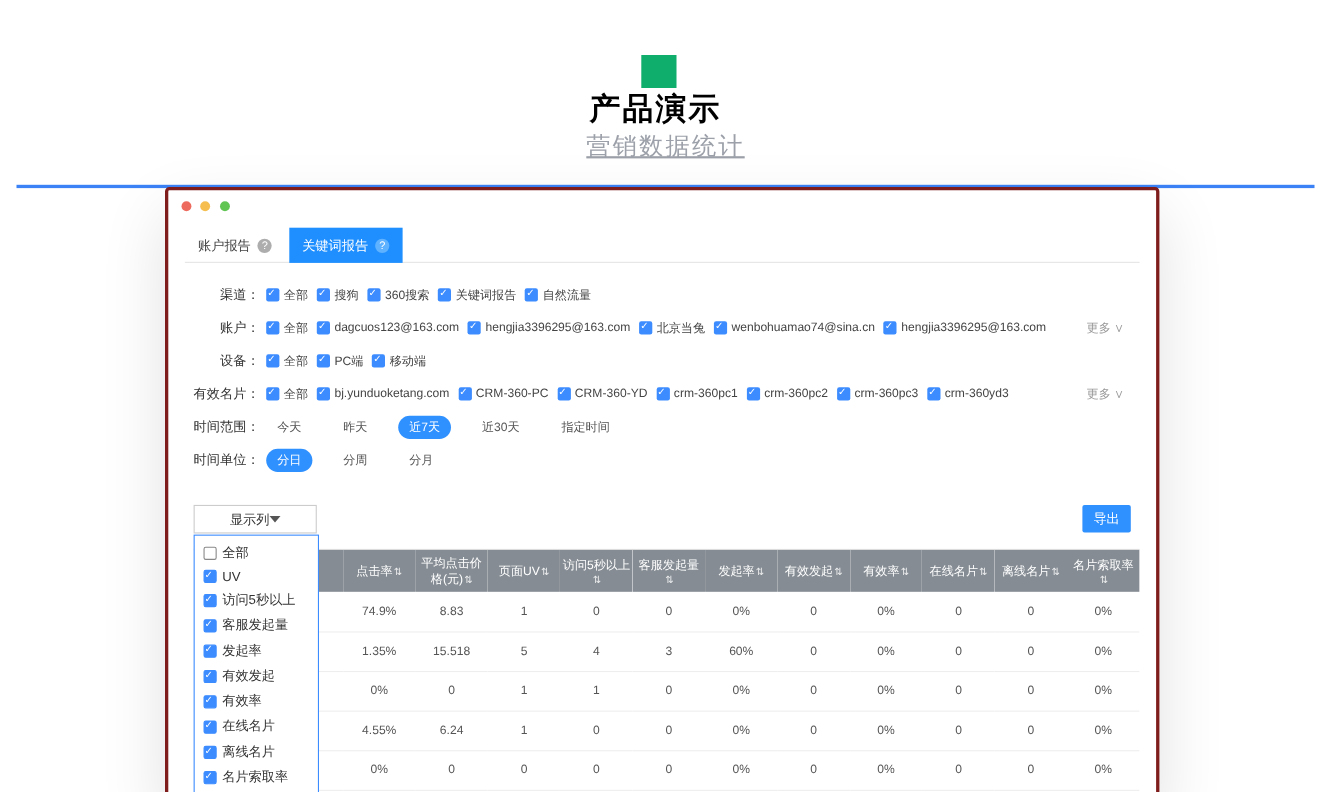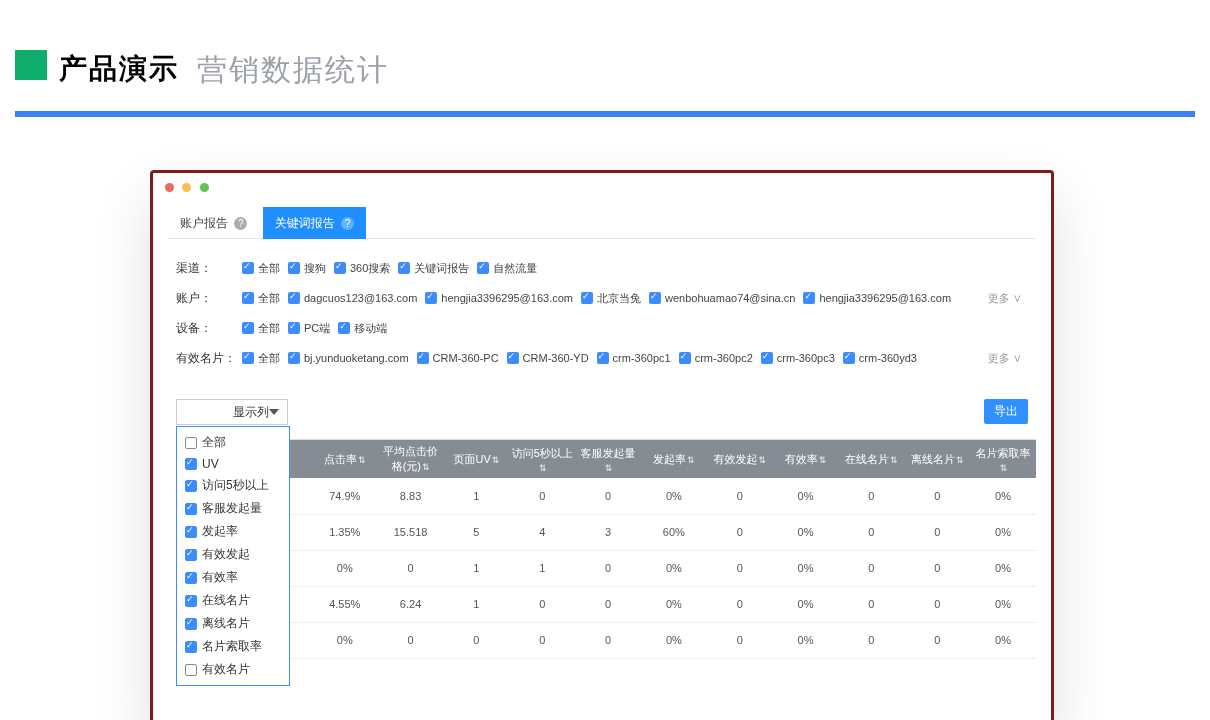--- a/index.html
+++ b/index.html
@@ -1,48 +1,48 @@
 <!DOCTYPE html>
 <html><head>
 <meta charset="utf-8">
 <style>
   * { margin: 0; padding: 0; box-sizing: border-box; }
   body { font-family: "Microsoft YaHei", Arial, sans-serif; background: #fff; font-size: 12px; color: #333; width: 1210px; }
   .page { width: 1210px; height: 720px; position: relative; overflow: hidden; }
-  .title-row { position: absolute; top: 50px; left: 15px; right: 15px; display: flex; border-bottom: 6px solid #3b82f6; padding-bottom: 20px; }
+  .title-row { position: absolute; top: 50px; left: 15px; right: 15px; display: flex; align-items: center; border-bottom: 3px solid #3b82f6; padding-bottom: 20px; flex-direction: column; }
   .title-block { width: 32px; height: 30px; background: #0fae6c; margin-right: 12px; }
   .title-main { font-size: 28px; font-weight: 800; color: #000; letter-spacing: 2px; margin-right: 18px; }
-  .title-sub { font-size: 30px; color: #9ca0a9; letter-spacing: 2px; }
+  .title-sub { font-size: 22px; color: #9ca0a9; letter-spacing: 2px; text-decoration: underline; }
 
   .window-shell { position: absolute; top: 170px; left: 150px; width: 904px; height: 560px; background: #fff; border: 3px solid #7f1d1d; border-radius: 4px; box-shadow: 0 25px 60px rgba(0,0,0,0.12); overflow: hidden; }
   .chrome { height: 24px; padding: 8px 12px 0 12px; }
   .dot { display: inline-block; width: 9px; height: 9px; border-radius: 50%; margin-right: 5px; }
   .dot.r { background: #ed6a5e; } .dot.y { background: #f5be4f; } .dot.g { background: #61c554; }
 
   .panel { padding: 10px 15px 0 15px; }
   .tabbar { border-bottom: 1px solid #e5e5e5; height: 32px; }
   .tab { display: inline-block; height: 32px; line-height: 32px; padding: 0 12px; font-size: 12px; color: #444; cursor: pointer; }
   .tab.active { background: #1f8fff; color: #fff; }
   .help-ico { display: inline-block; width: 13px; height: 13px; border-radius: 50%; background: #adadad; color: #fff; font-size: 10px; line-height: 13px; text-align: center; margin-left: 3px; vertical-align: middle; }
   .tab.active .help-ico { background: #5fb2ff; }
 
   .filters { padding: 10px 8px 0 8px; font-size: 12px; }
   .frow { display: flex; align-items: center; margin: 8px 0; min-height: 22px; }
-  .flabel { width: 60px; color: #333; margin-right: 6px; flex-shrink: 0; }
+  .flabel { width: 60px; text-align: right; color: #333; margin-right: 6px; flex-shrink: 0; }
   .chklist { display: flex; flex-wrap: wrap; align-items: center; gap: 6px 8px; flex: 1; }
   .chk { display: inline-flex; align-items: center; color: #444; font-size: 11px; cursor: pointer; }
   .cbx { width: 12px; height: 12px; border-radius: 2px; background: #3c8cff; margin-right: 4px; position: relative; }
   .cbx::after { content: "✓"; position: absolute; color: #fff; font-size: 9px; top: -1px; left: 1px; }
   .more { color: #999; font-size: 11px; cursor: pointer; margin-right: 6px; white-space: nowrap; }
   .pill-group { display: flex; align-items: center; gap: 18px; }
   .pill { color: #555; font-size: 11px; cursor: pointer; padding: 3px 10px; }
   .pill.active { background: #2f90ff; color: #fff; border-radius: 12px; }
 
   .toolbar-row { margin: 30px 8px 8px 8px; position: relative; height: 30px; }
-  .selectbox { width: 112px; height: 26px; border: 1px solid #ccc; font-size: 12px; padding: 0 8px; display: flex; align-items: center; justify-content: flex-end; cursor: pointer; background: #fff; position: relative; }
+  .selectbox { width: 112px; height: 26px; border: 1px solid #ccc; font-size: 12px; padding: 0 8px; display: flex; align-items: center; justify-content: center; cursor: pointer; background: #fff; position: relative; }
   .caret-down { width: 0; height: 0; border-left: 5px solid transparent; border-right: 5px solid transparent; border-top: 6px solid #555; }
   .export-btn { position: absolute; right: 0; top: 0; background: #2f90ff; color: #fff; font-size: 12px; padding: 4px 10px; cursor: pointer; border-radius: 2px; }
 
   .dropdown { position: absolute; top: 26px; left: -1px; width: 114px; background: #fff; border: 1px solid #3c8cff; z-index: 30; padding: 4px 0; }
   .dd-item { display: flex; align-items: center; padding: 3px 8px; font-size: 12px; color: #333; cursor: pointer; }
   .dd-cbx { width: 12px; height: 12px; border: 1px solid #888; border-radius: 2px; margin-right: 5px; position: relative; }
   .dd-cbx.on { background: #3c8cff; border-color: #3c8cff; }
   .dd-cbx.on::after { content: "✓"; position: absolute; color: #fff; font-size: 9px; top: -2px; left: 0; }
 
   .tablewrap { margin: 10px 0 12px 8px; border-top: 1px solid #dcdcdc; overflow: hidden; }
@@ -184,20 +184,38 @@
               <span class="chk">
                 <span class="cbx"></span>
                 <span>crm-360pc3</span>
               </span>
               <span class="chk">
                 <span class="cbx"></span>
                 <span>crm-360yd3</span>
               </span>
             </div>
           <span class="more">更多 ∨</span>
+        </div>
+        <div class="frow">
+          <div class="flabel">时间范围：</div>
+          <div class="pill-group" id="pill-range">
+              <span class="pill">今天</span>
+              <span class="pill">昨天</span>
+              <span class="pill active">近7天</span>
+              <span class="pill">近30天</span>
+              <span class="pill">指定时间</span>
+            </div>
+        </div>
+        <div class="frow">
+          <div class="flabel">时间单位：</div>
+          <div class="pill-group" id="pill-unit">
+              <span class="pill active">分日</span>
+              <span class="pill">分周</span>
+              <span class="pill">分月</span>
+            </div>
         </div>
       </div>
 
       <div class="toolbar-row">
         <div class="selectbox">
           <span>显示列</span>
           <span class="caret-down"></span>
           <div class="dropdown" id="col-dd">
               <div class="dd-item">
                 <span class="dd-cbx"></span>

